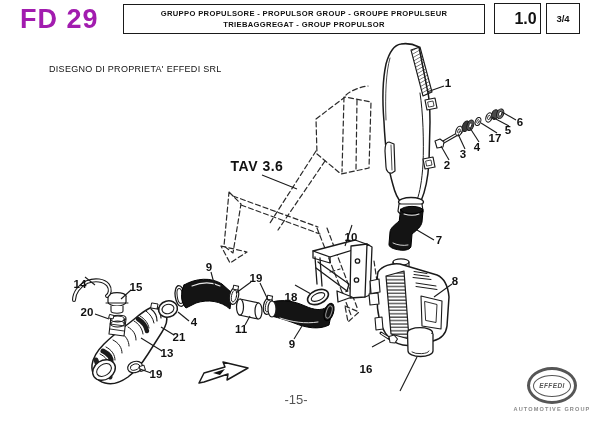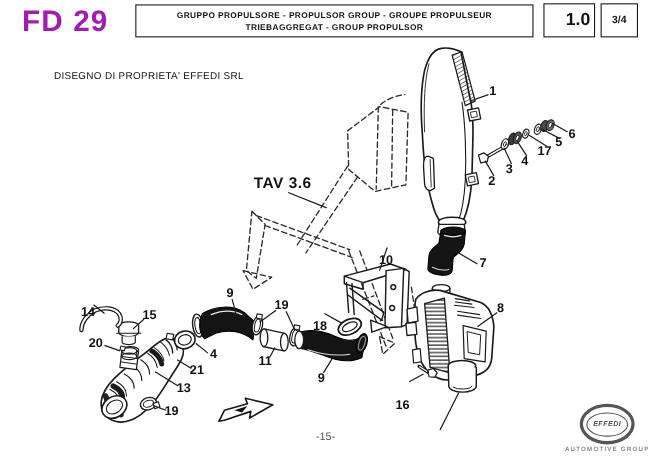--- a/index.html
+++ b/index.html
@@ -25,21 +25,21 @@
   #artwork,#leader-svg{position:absolute;left:0;top:0;width:600px;height:423px;}
   #leader-svg{pointer-events:none;}
   #leader-svg line{stroke:#1a1a1a;stroke-width:1.1;}
   #callout-layer{position:absolute;left:0;top:0;width:600px;height:423px;pointer-events:none;}
   .callout{position:absolute;transform:translate(-50%,-50%);
            font-size:11.5px;font-weight:700;color:#111;}
   #tav-label{position:absolute;left:257px;top:166px;transform:translate(-50%,-50%);
              font-size:14px;font-weight:800;letter-spacing:.5px;}
   
   #page-number{position:absolute;left:278px;top:392px;width:36px;text-align:center;
-               font-size:10px;color:#555;}
+               font-size:13px;color:#555;}
   #brand-logo{position:absolute;left:527px;top:367px;width:50px;height:37px;
               border:3.5px solid #565656;border-radius:50%;box-sizing:border-box;
               display:flex;align-items:center;justify-content:center;}
   #brand-logo .inner-oval{width:36px;height:20px;border:1.6px solid #565656;
               border-radius:50%;display:flex;align-items:center;justify-content:center;}
   #brand-logo .brand-text{font-size:6.5px;font-weight:800;font-style:italic;
               color:#565656;letter-spacing:.4px;}
   #brand-tagline{position:absolute;left:506px;top:406px;width:92px;text-align:center;
               font-size:5.6px;color:#8a8a8a;letter-spacing:1.1px;font-weight:700;}
 </style>

